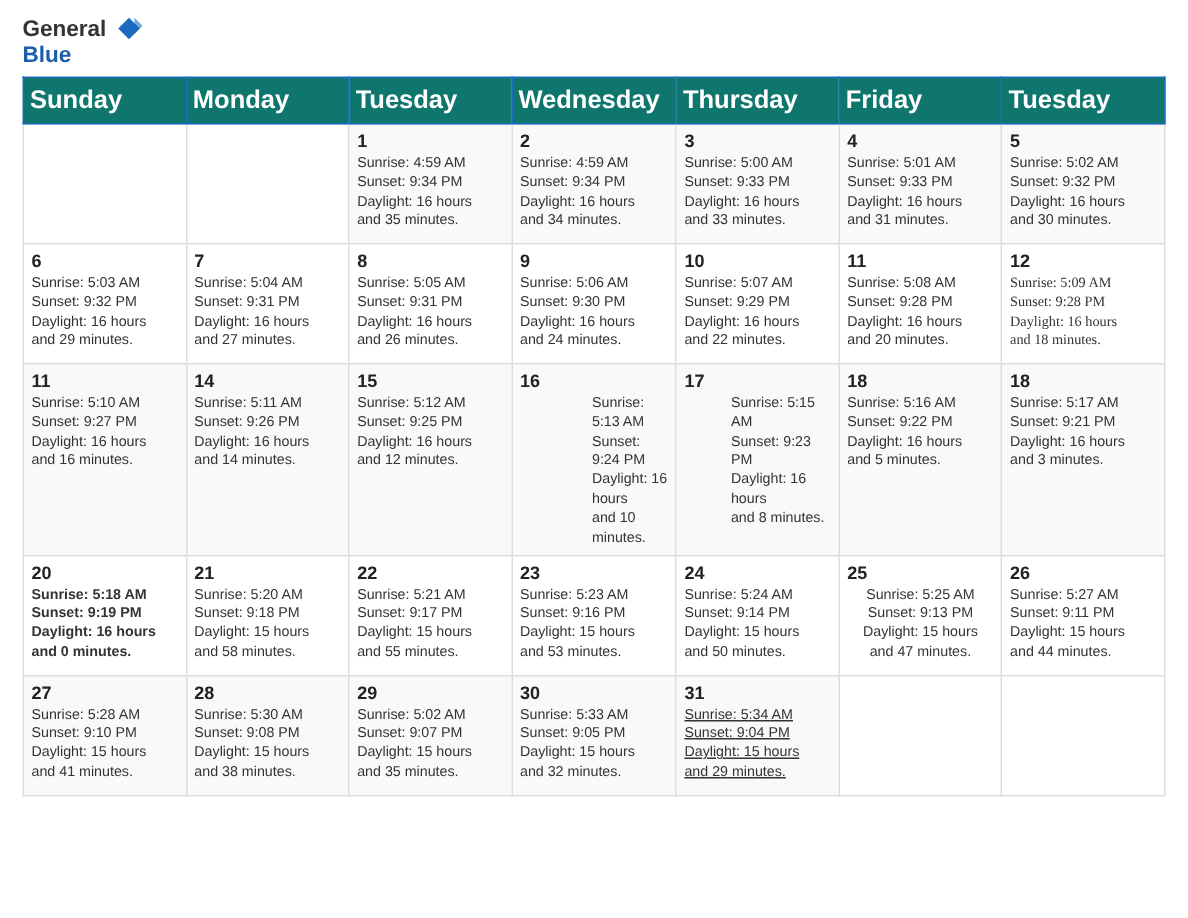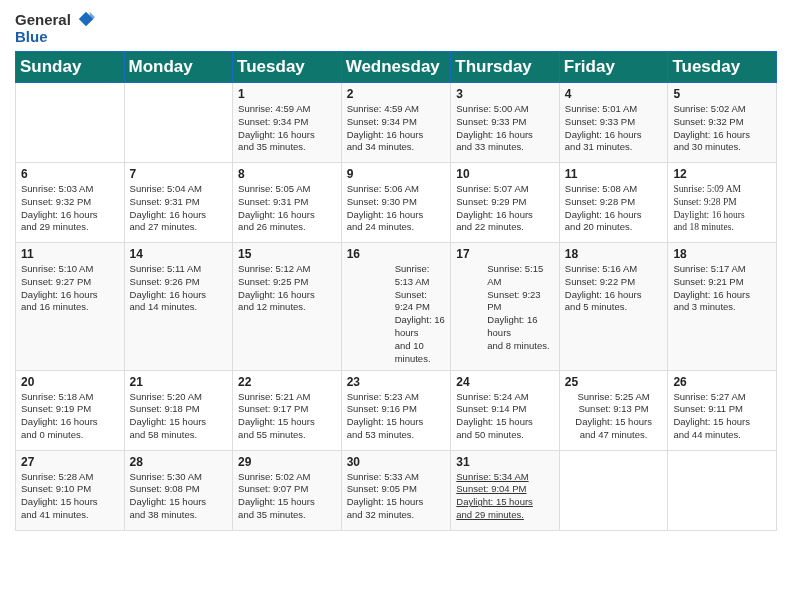--- a/index.html
+++ b/index.html
@@ -272,21 +272,21 @@
             <span class="day-number">18</span>
             <div class="day-info" style="white-space: pre-line;">Sunrise: 5:17 AM
 Sunset: 9:21 PM
 Daylight: 16 hours
 and 3 minutes.</div>
           </td>
         </tr>
         <tr>
           <td>
             <span class="day-number">20</span>
-            <div class="day-info" style="white-space: pre-line;">Sunrise: 5:18 AM
+            <div class="day-info" style="white-space: pre-line; font-weight: bold;">Sunrise: 5:18 AM
 Sunset: 9:19 PM
 Daylight: 16 hours
 and 0 minutes.</div>
           </td>
           <td>
             <span class="day-number">21</span>
             <div class="day-info" style="white-space: pre-line;">Sunrise: 5:20 AM
 Sunset: 9:18 PM
 Daylight: 15 hours
 and 58 minutes.</div>

